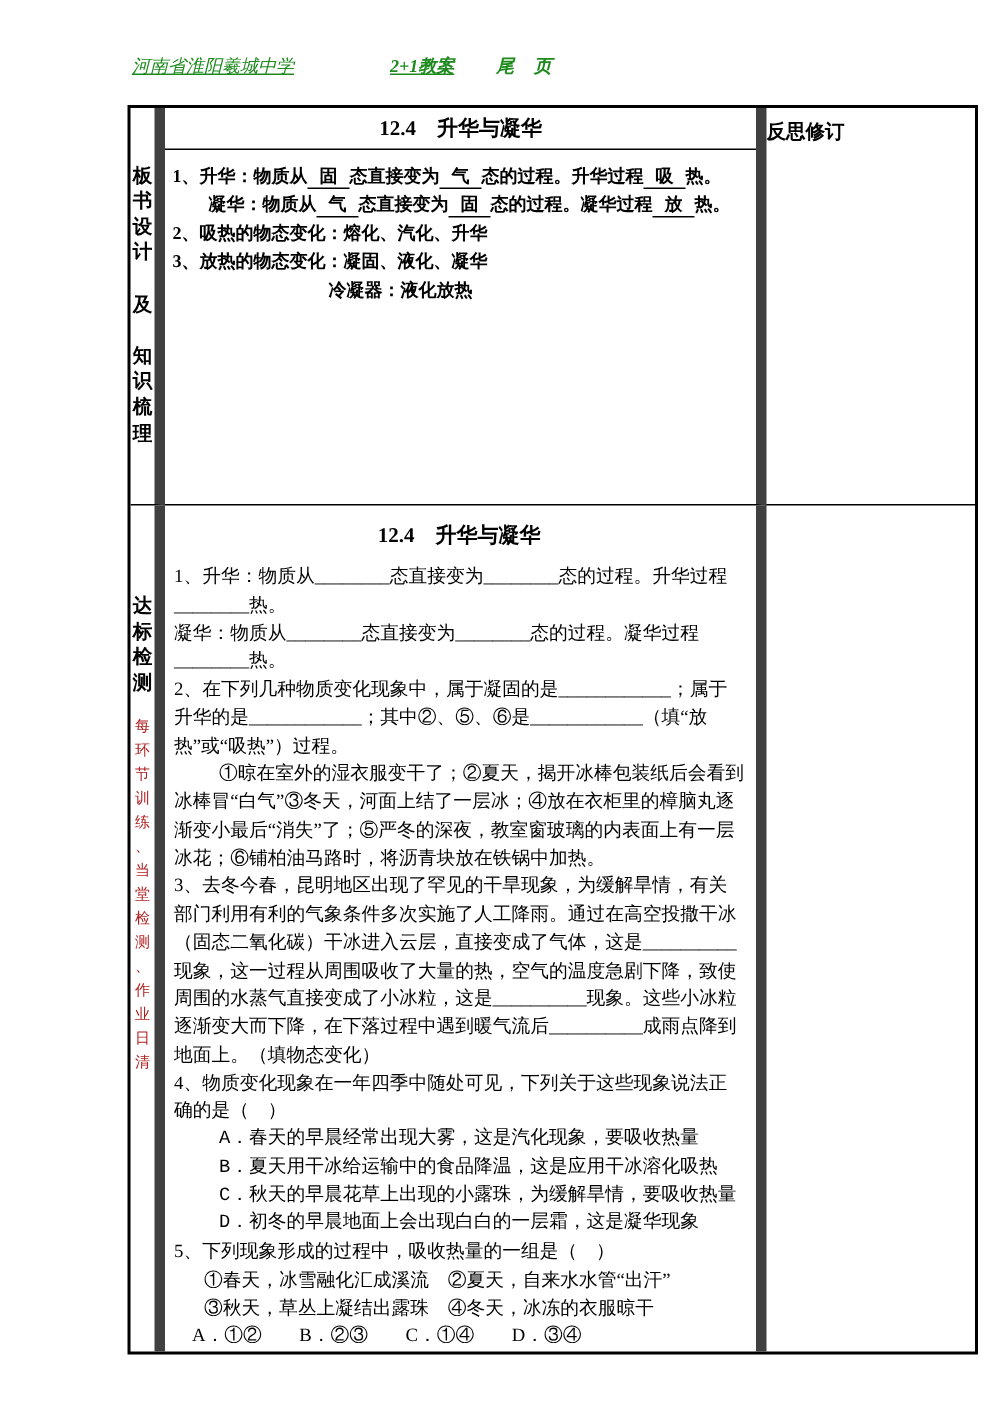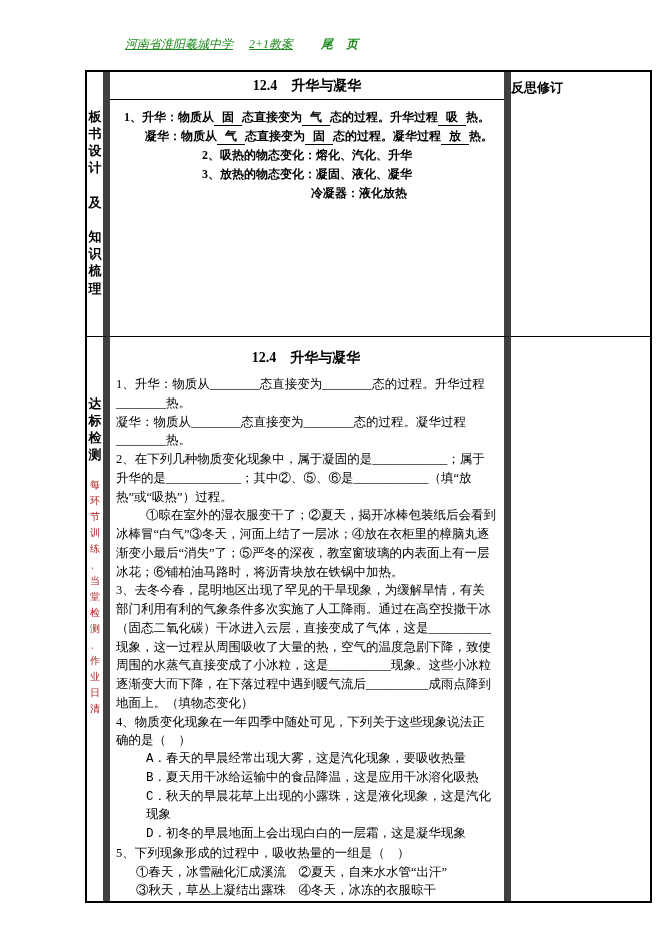--- a/index.html
+++ b/index.html
@@ -3,42 +3,42 @@
 <meta charset="utf-8">
 <style>
   * { margin:0; padding:0; box-sizing:border-box; }
   html,body { background:#ffffff; }
   .page {
     position:relative; width:661px; height:935px; background:#fff;
     font-family:"Liberation Serif","DejaVu Serif",serif; color:#000; overflow:hidden;
   }
   
   .header { position:absolute; top:36px; left:88px; font-size:12px; font-style:italic; white-space:nowrap; }
-  .header .school { text-decoration:underline; margin-right:16px;margin-left:37px; }
-  .header .plan   { font-weight:normal; text-decoration:underline; margin-right:28px; }
+  .header .school { text-decoration:underline; margin-right:16px; }
+  .header .plan   { font-weight:bold; text-decoration:underline; margin-right:28px;margin-left:48px; }
   .header .pageLabel { font-weight:bold; letter-spacing:5px;text-align:right; }
   
   .doc-table {
     position:absolute; left:85px; top:70px; width:567px; height:833px;
     border:2px solid #000; display:grid;
     grid-template-columns:23px 401px 1fr;
     grid-template-rows:265px 1fr;
   }
   .cell { overflow:hidden; }
   .b-right  { border-right:7px solid #404040; }
   .b-bottom { border-bottom:1px solid #000; }
   
   .vlabel { white-space:pre-line; text-align:center; font-weight:bold; font-size:13px; line-height:1.32; }
   .board-label { padding-top:36px; }
   .check-label { padding-top:58px; }
   .check-sub { white-space:pre-line; text-align:center; font-weight:normal; font-size:10px; line-height:1.6; margin-top:13px; }
   
   .board-title { text-align:center; font-weight:bold; font-size:14px; padding:5px 0 4px; border-bottom:1px solid #000; }
   .board-content { padding:8px 5px 0 5px; font-size:12px; font-weight:bold; line-height:1.58; }
-  .board-content .line { white-space:nowrap;text-align:center; }
+  .board-content .line { white-space:nowrap; }
   .blank { display:inline-block; border-bottom:1px solid #000; padding:0 8px; line-height:1.15; }
   .indent-1 { padding-left:24px; }
   .indent-cooler { padding-left:104px; }
   
   .quiz-cell { padding:10px 8px 0 6px; font-size:12.5px; line-height:1.5; }
   .quiz-title { text-align:center; font-weight:bold; font-size:14px; margin-bottom:7px; }
   .quiz-cell p { margin:0; }
   .q-items { text-indent:2.4em; }
   .q-option { padding-left:30px;font-family:Liberation Mono, monospace; }
   .q5-item  { padding-left:20px; }
@@ -113,21 +113,21 @@
       <p>1、升华：物质从________态直接变为________态的过程。升华过程</p>
       <p>________热。</p>
       <p>凝华：物质从________态直接变为________态的过程。凝华过程</p>
       <p>________热。</p>
       <p>2、在下列几种物质变化现象中，属于凝固的是____________；属于升华的是____________；其中②、⑤、⑥是____________（填“放热”或“吸热”）过程。</p>
       <p class="q-items">①晾在室外的湿衣服变干了；②夏天，揭开冰棒包装纸后会看到冰棒冒“白气”③冬天，河面上结了一层冰；④放在衣柜里的樟脑丸逐渐变小最后“消失”了；⑤严冬的深夜，教室窗玻璃的内表面上有一层冰花；⑥铺柏油马路时，将沥青块放在铁锅中加热。</p>
       <p>3、去冬今春，昆明地区出现了罕见的干旱现象，为缓解旱情，有关部门利用有利的气象条件多次实施了人工降雨。通过在高空投撒干冰（固态二氧化碳）干冰进入云层，直接变成了气体，这是__________现象，这一过程从周围吸收了大量的热，空气的温度急剧下降，致使周围的水蒸气直接变成了小冰粒，这是__________现象。这些小冰粒逐渐变大而下降，在下落过程中遇到暖气流后__________成雨点降到地面上。（填物态变化）</p>
       <p>4、物质变化现象在一年四季中随处可见，下列关于这些现象说法正确的是（　）</p>
       <p class="q-option">A．春天的早晨经常出现大雾，这是汽化现象，要吸收热量</p>
       <p class="q-option">B．夏天用干冰给运输中的食品降温，这是应用干冰溶化吸热</p>
-      <p class="q-option">C．秋天的早晨花草上出现的小露珠，这是液化现象，这是汽化现象</p>
+      <p class="q-option">C．秋天的早晨花草上出现的小露珠，为缓解旱情，要吸收热量</p>
       <p class="q-option">D．初冬的早晨地面上会出现白白的一层霜，这是凝华现象</p>
       <p>5、下列现象形成的过程中，吸收热量的一组是（　）</p>
       <p class="q5-item">①春天，冰雪融化汇成溪流　②夏天，自来水水管“出汗”</p>
       <p class="q5-item">③秋天，草丛上凝结出露珠　④冬天，冰冻的衣服晾干</p>
       <p class="q5-ans">A．①②　　B．②③　　C．①④　　D．③④</p>
     </div>
 
     <div class="cell"></div>
 
   </div>

